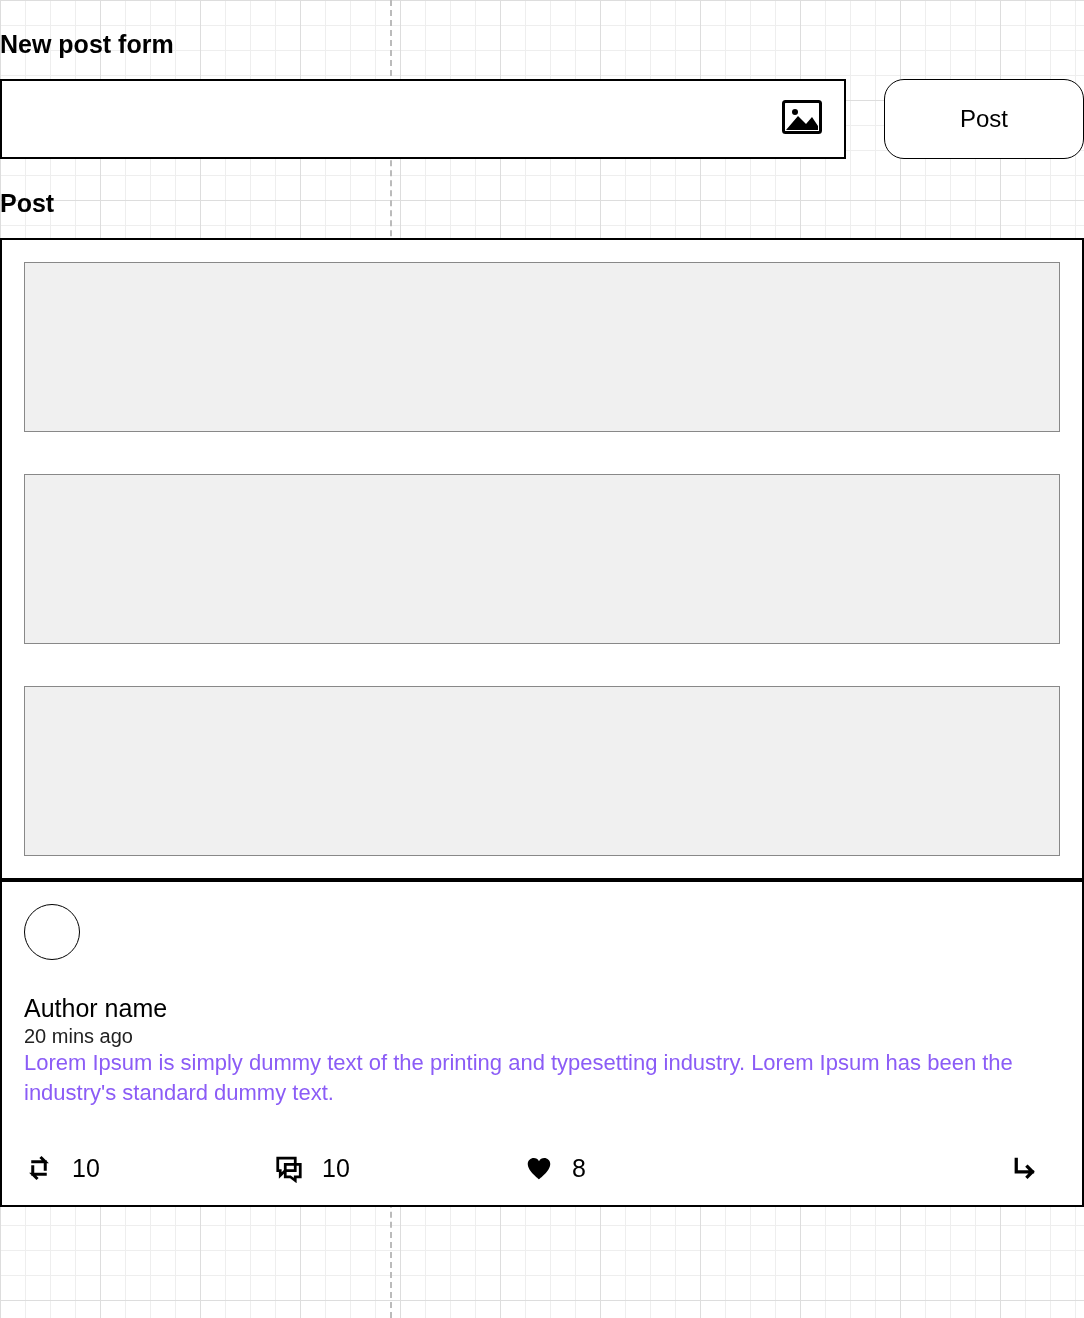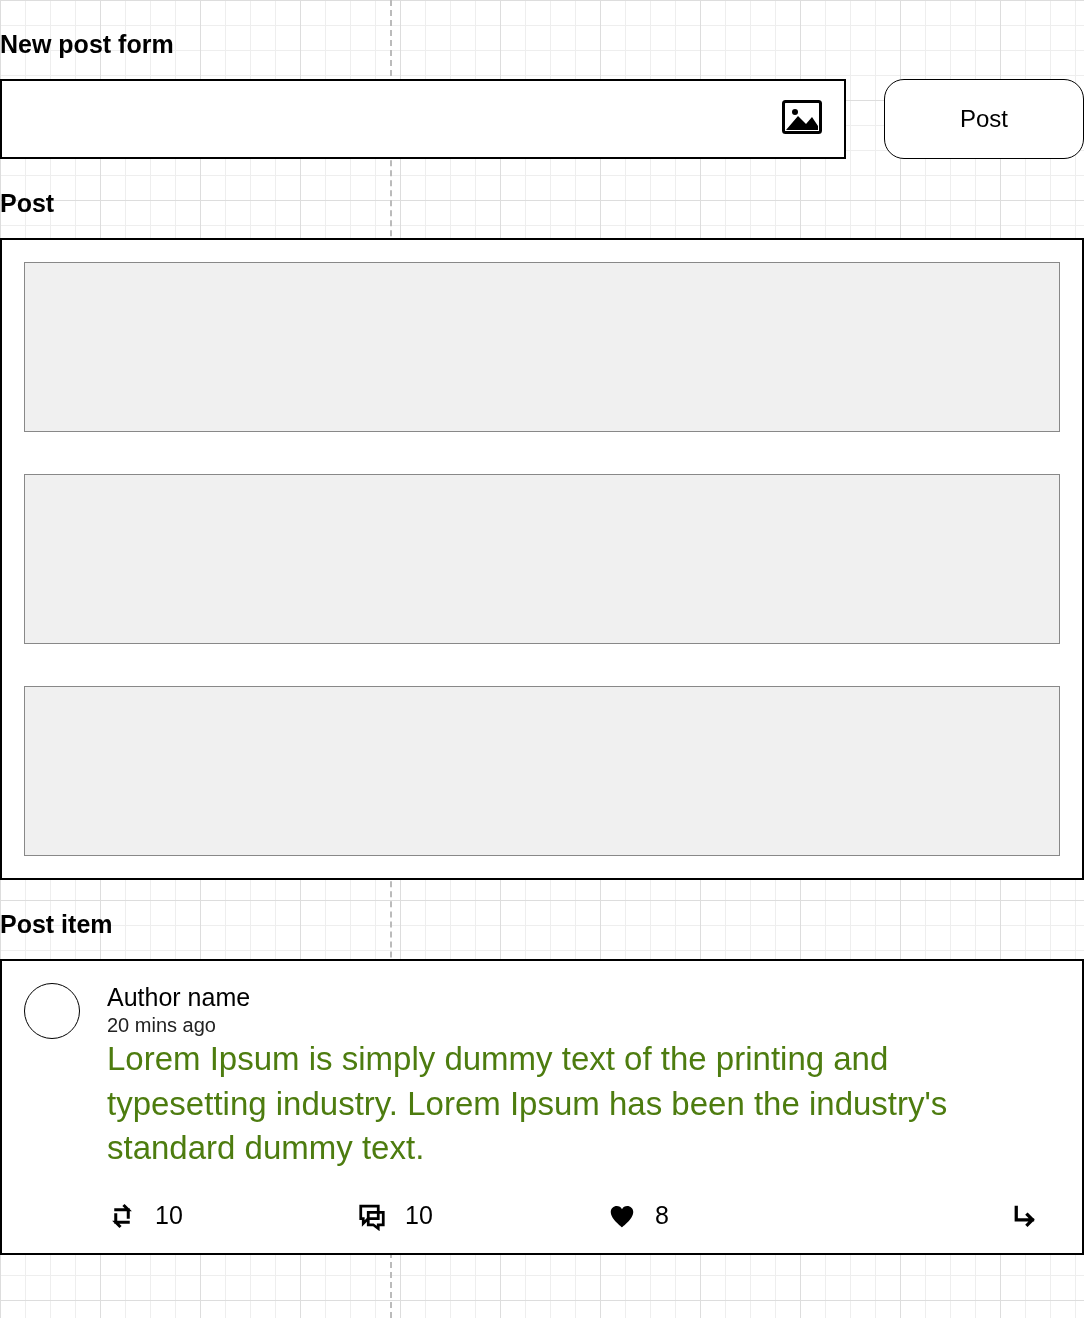--- a/index.html
+++ b/index.html
@@ -101,37 +101,38 @@
 
 
 .post-item-box {
   border: 2px solid #000;
   background: #fff;
   padding: 22px 22px 22px 22px;
 }
 .post-header {
   display: flex;
   align-items: flex-start;
-  gap: 27px;
+  gap: 34px;
+  flex-direction: column;
 }
 .avatar {
   width: 56px;
   height: 56px;
   border: 1.5px solid #000;
   border-radius: 50%;
   background: #fff;
   flex-shrink: 0;
 }
 .post-body {
   flex: 1;
   padding-right: 20px;
 }
 .author-name { font-size: 25px; margin-bottom: 2px; }
 .post-time { font-size: 20px; color: #222; margin-bottom: 0; }
-.post-text { font-size: 33px; line-height: 1.35; color: #4d7c0f; margin-bottom: 24px; }
+.post-text { font-size: 22px; line-height: 1.35; color: #8b5cf6; margin-bottom: 40px; }
 
 .post-actions {
   display: flex;
   align-items: center;
   padding-top: 6px;
   justify-content: space-between;
 }
 .action {
   display: flex;
   align-items: center;
@@ -171,21 +172,20 @@
   </div>
 
   <div class="section-label">Post</div>
 
   <div class="feed-box">
     <div class="feed-placeholder"></div>
     <div class="feed-placeholder"></div>
     <div class="feed-placeholder"></div>
   </div>
 
-  <div class="section-label">Post item</div>
 
   <div class="post-item-box">
     <div class="post-header">
       <div class="avatar"></div>
       <div class="post-body">
         <div class="author-name">Author name</div>
         <div class="post-time">20 mins ago</div>
         <div class="post-text">Lorem Ipsum is simply dummy text of the printing and typesetting industry. Lorem Ipsum has been the industry's standard dummy text.</div>
 
         <div class="post-actions">

